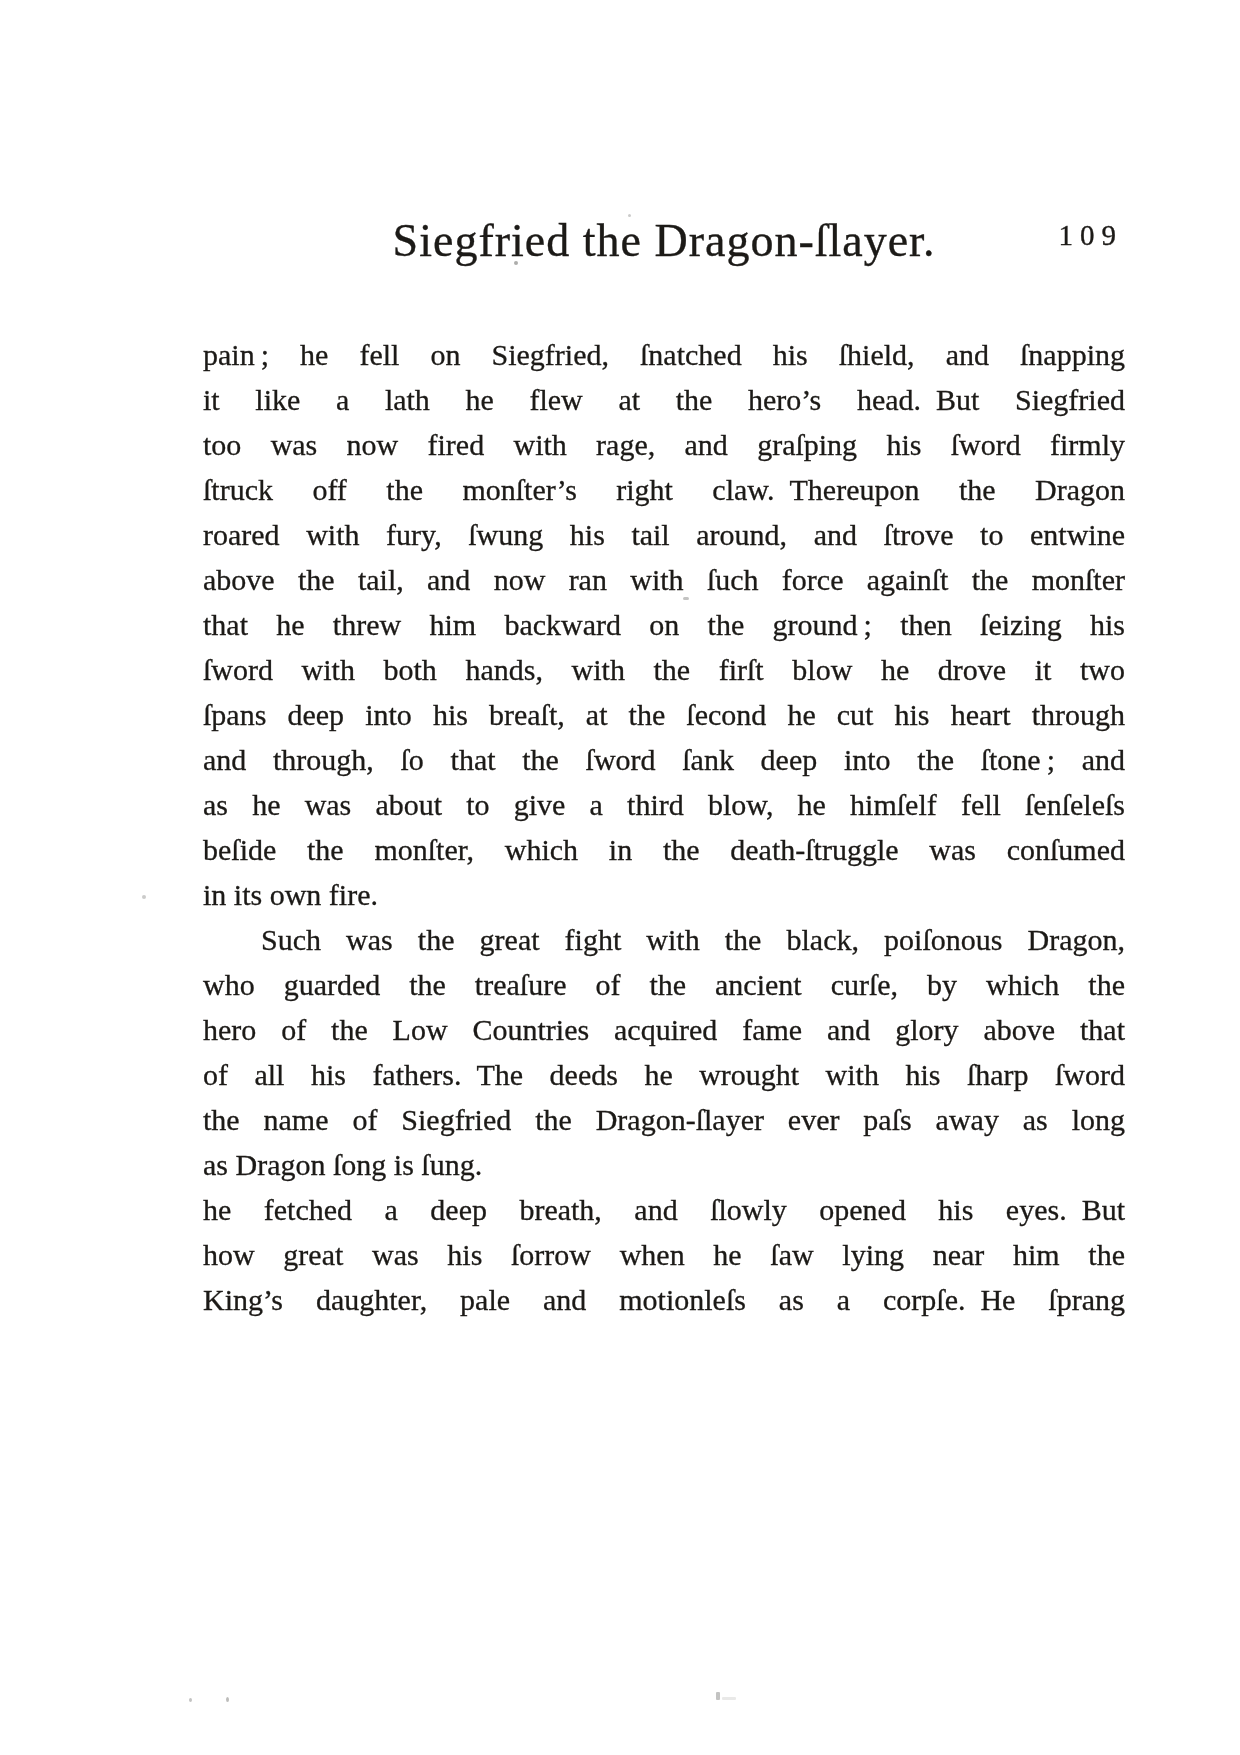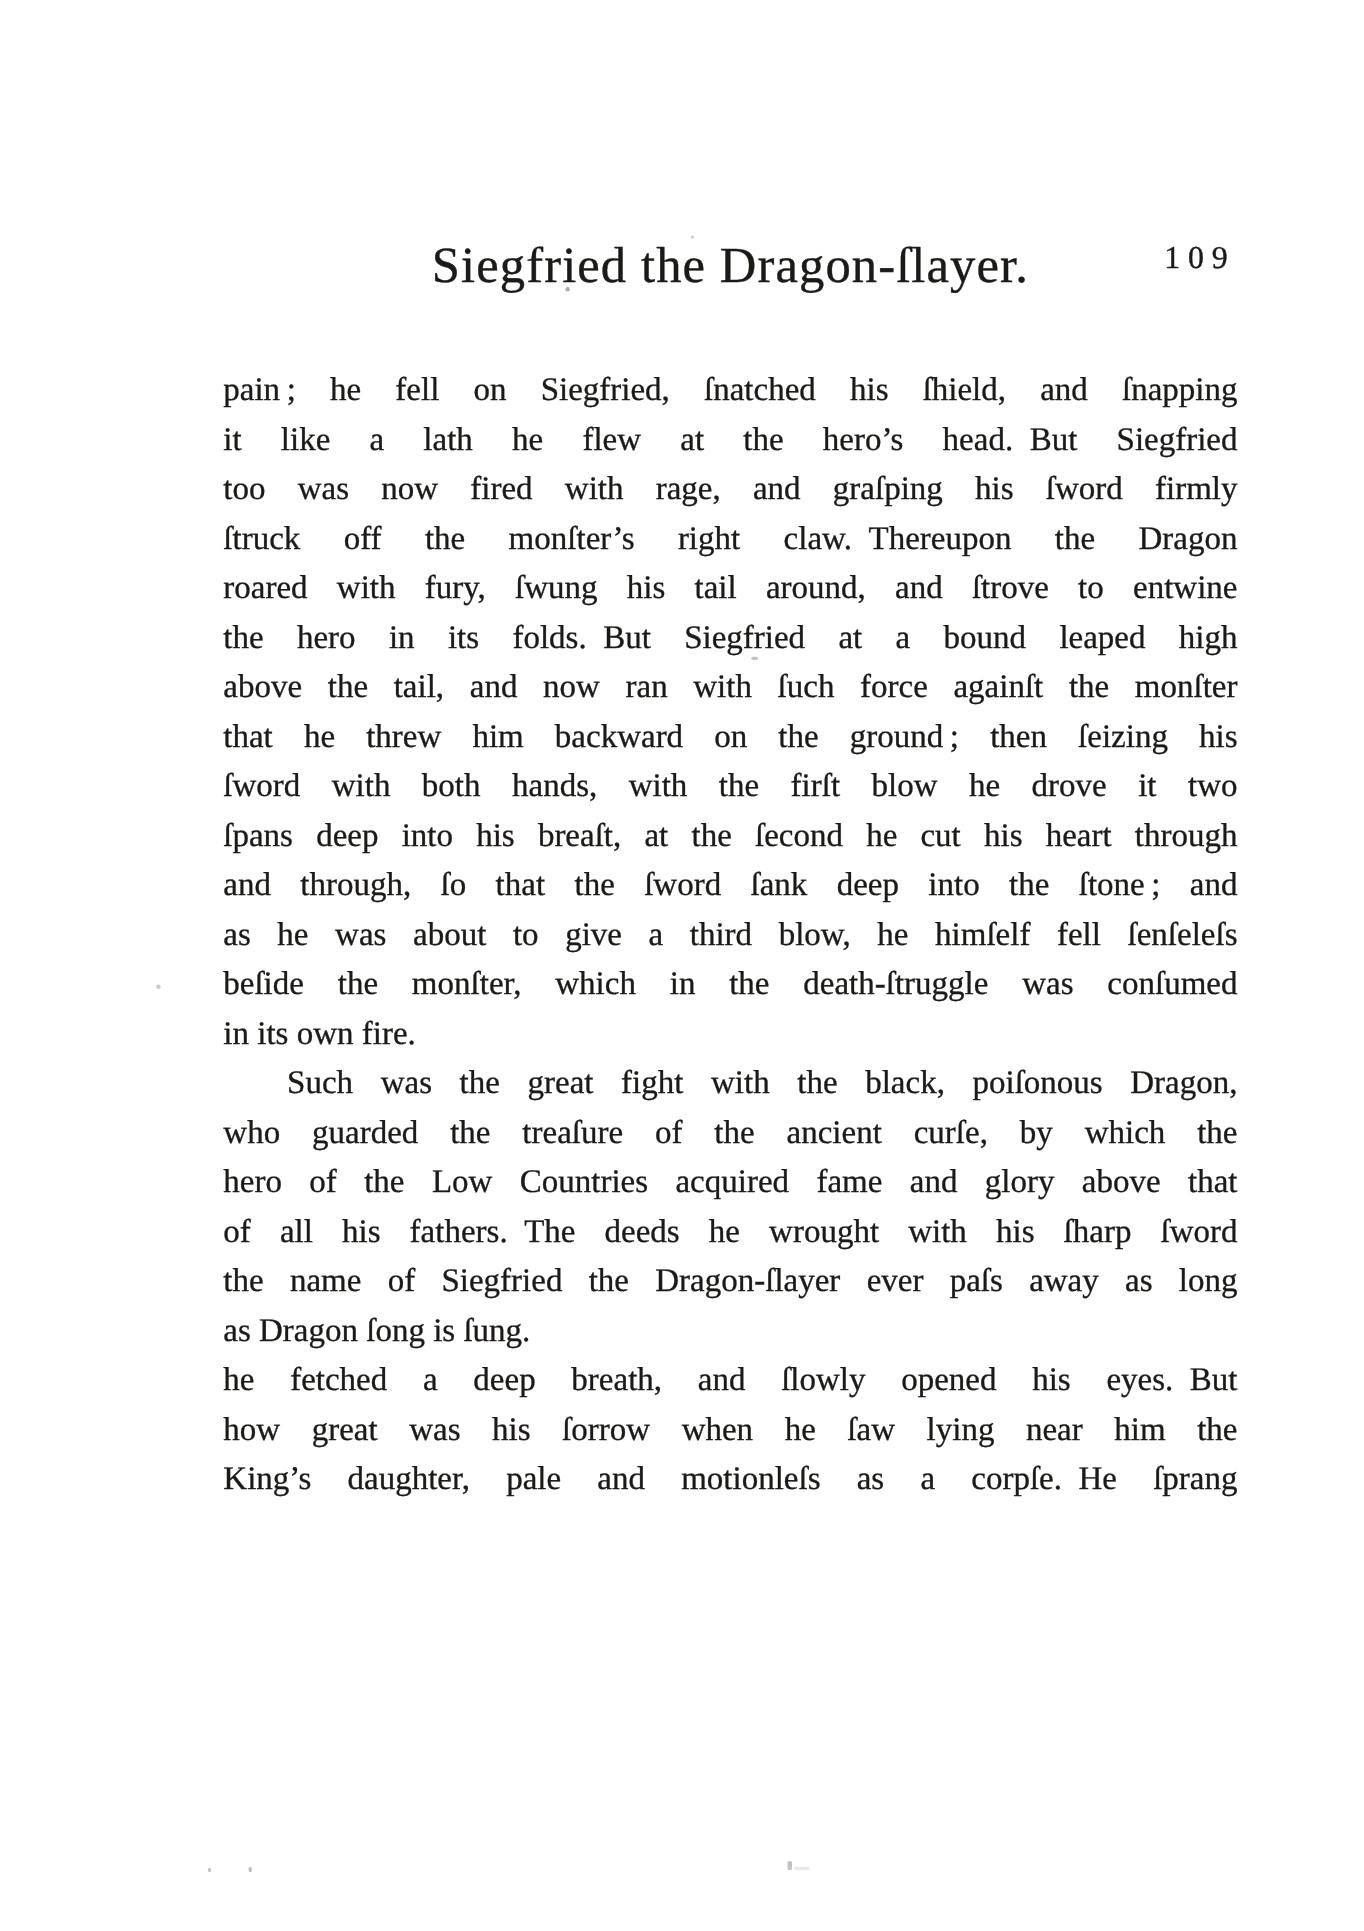--- a/index.html
+++ b/index.html
@@ -83,21 +83,20 @@
     <div class="chapter-title"><span>Siegfried </span><span class="title-italic">the Dragon-ſlayer.</span></div>
     <div class="page-number">109</div>
   </div>
 
   <div class="page-body">
     <div class="text-line">pain ; he fell on Siegfried, ſnatched his ſhield, and ſnapping</div>
     <div class="text-line">it like a lath he flew at the hero’s head. But Siegfried</div>
     <div class="text-line">too was now fired with rage, and graſping his ſword firmly</div>
     <div class="text-line">ſtruck off the monſter’s right claw. Thereupon the Dragon</div>
     <div class="text-line">roared with fury, ſwung his tail around, and ſtrove to entwine</div>
-    <div class="text-line">the hero in its folds. But Siegfried at a bound leaped high</div>
     <div class="text-line">above the tail, and now ran with ſuch force againſt the monſter</div>
     <div class="text-line">that he threw him backward on the ground ; then ſeizing his</div>
     <div class="text-line">ſword with both hands, with the firſt blow he drove it two</div>
     <div class="text-line">ſpans deep into his breaſt, at the ſecond he cut his heart through</div>
     <div class="text-line">and through, ſo that the ſword ſank deep into the ſtone ; and</div>
     <div class="text-line">as he was about to give a third blow, he himſelf fell ſenſeleſs</div>
     <div class="text-line">beſide the monſter, which in the death-ſtruggle was conſumed</div>
     <div class="text-line para-end">in its own fire.</div>
     <div class="text-line indent">Such was the great fight with the black, poiſonous Dragon,</div>
     <div class="text-line">who guarded the treaſure of the ancient curſe, by which the</div>

